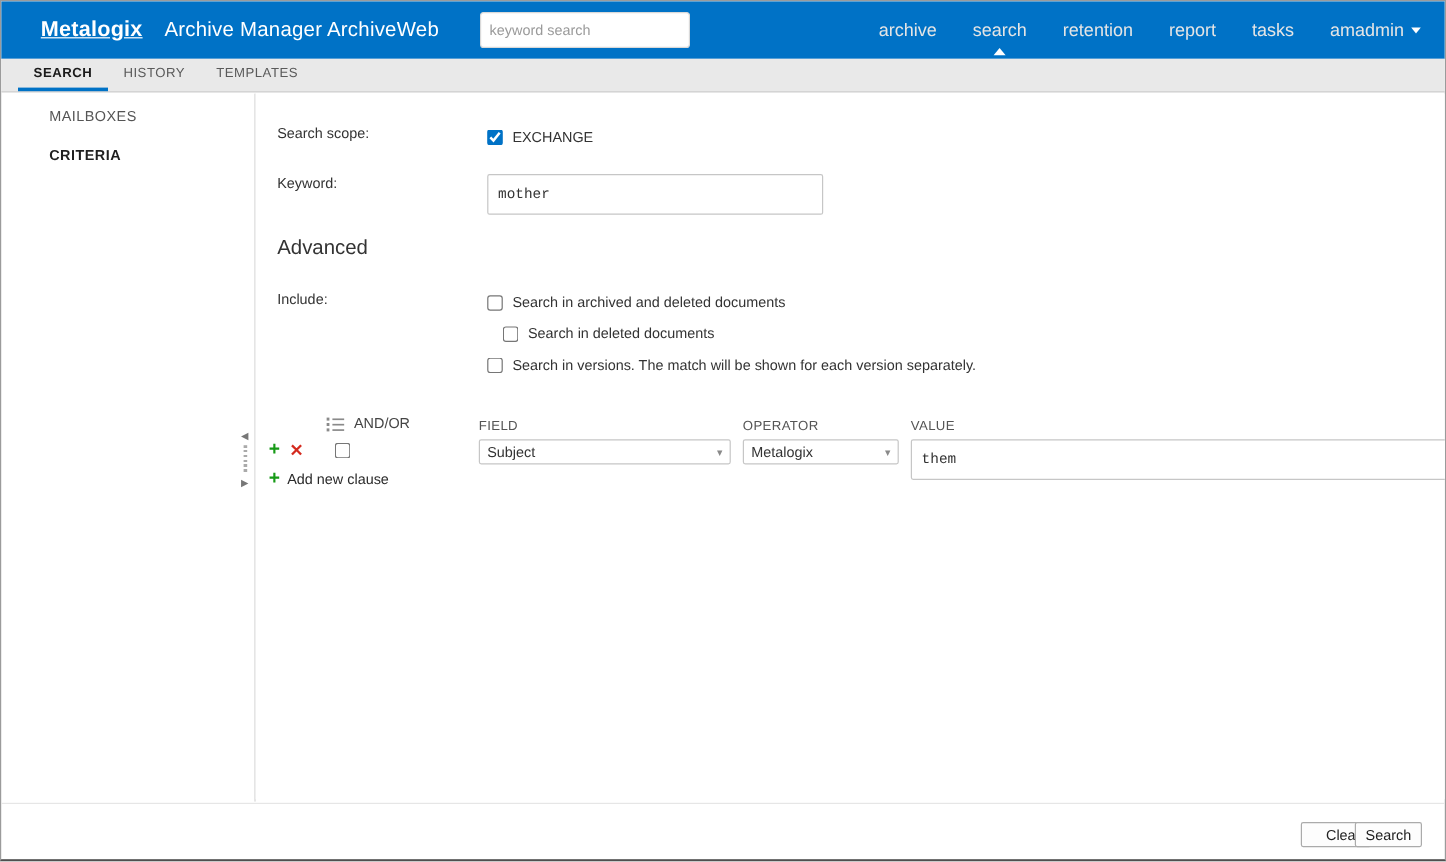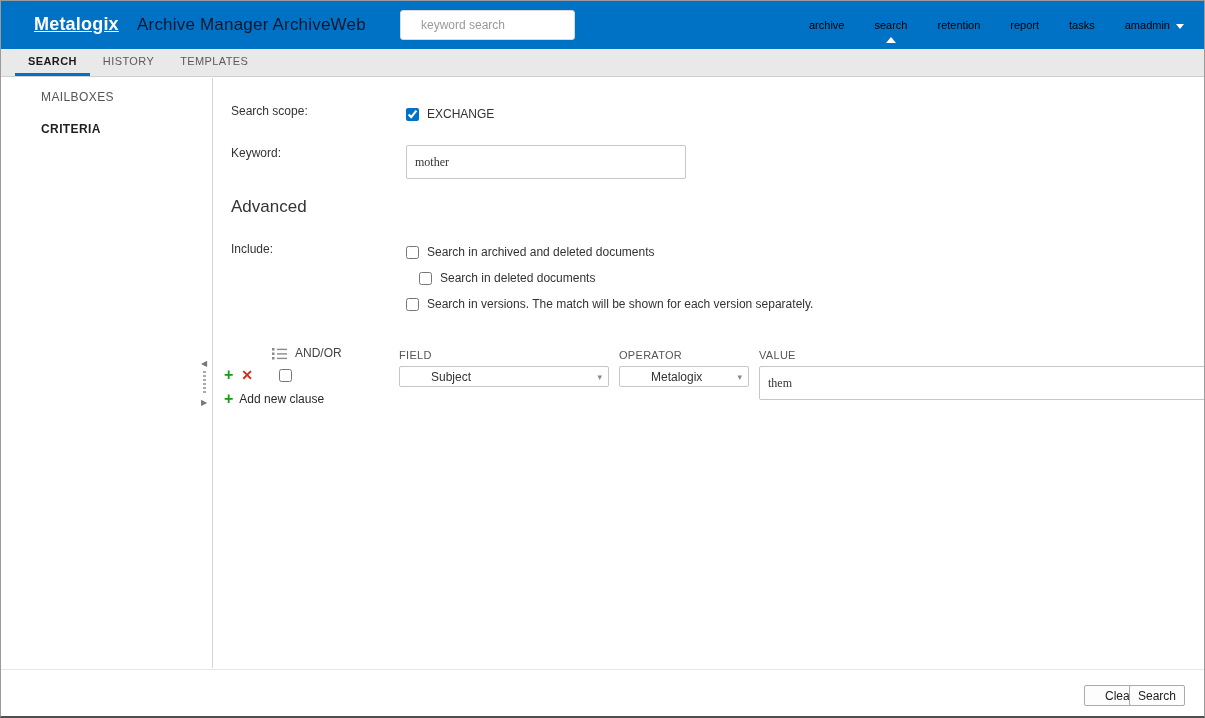--- a/index.html
+++ b/index.html
@@ -28,51 +28,51 @@
     left: 33px; top: 13px;
     color: #ffffff;
     font-size: 18px;
     font-weight: bold;
     letter-spacing: 0.2px;
     text-decoration: underline;
   }
   .app-title {
     position: absolute;
     left: 136px; top: 14px;
-    color: #0f172a;
+    color: #ffffff;
     font-size: 17px;
     font-weight: 300;
     letter-spacing: 0.2px;
   }
   .kw-search {
     position: absolute;
     left: 399px; top: 9px;
     width: 175px; height: 30px;
     border: 1px solid #d9d9d9;
     border-radius: 3px;
-    padding: 0 20px;
+    padding: 0 7px;
     font-size: 12px;
     font-family: "Liberation Sans", sans-serif;
     color: #15803d;
     outline: none;
   }
   .kw-search::placeholder { color: #9a9a9a; }
 
   .topnav {
     position: absolute;
     right: 20px; top: 0;
     height: 48px;
     display: flex;
     align-items: center;
     gap: 30px;
   }
   .topnav .nav-item {
     position: relative;
-    color: #000000;
-    font-size: 11px;
+    color: #e5e5e5;
+    font-size: 15px;
     text-decoration: none;
     cursor: pointer;
     padding: 6px 0;
   }
   .nav-caret-up {
     position: absolute;
     left: 50%;
     transform: translateX(-50%);
     bottom: -6px;
     width: 0; height: 0;
@@ -182,21 +182,21 @@
     cursor: pointer;
     margin: 0;
   }
   .chkrow .chk-label { font-size: 12px; color: #333; }
 
   .text-input {
     position: absolute;
     border: 1px solid #c6c6c6;
     border-radius: 2px;
     font-size: 12px;
-    font-family: Liberation Serif, serif;
+    font-family: Liberation Mono, monospace;
     color: #333;
     padding: 16px 8px;
     outline: none;
   }
 
   .col-label {
     position: absolute;
     font-size: 11px;
     color: #555;
     letter-spacing: 0.3px;
@@ -208,21 +208,21 @@
     border: 1px solid #c6c6c6;
     border-radius: 2px;
     background: #ffffff;
     font-size: 12px;
     color: #333;
     display: flex;
     align-items: center;
     padding: 0 6px;
     cursor: pointer;
   }
-  .select .sel-text { flex: 1; margin-left: 25px; }
+  .select .sel-text { flex: 1; }
   .select .sel-caret { color: #8a8a8a; font-size: 9px; margin-left: 4px; }
 
   .icon-plus { color: #169a16; font-weight: bold; font-size: 16px; line-height: 14px; cursor: pointer; }
   .icon-x { color: #d42a1e; font-weight: bold; font-size: 14px; line-height: 14px; cursor: pointer; }
 
   .clause-tools {
     position: absolute;
     left: 11px; top: 290px;
     display: flex;
     align-items: center;

